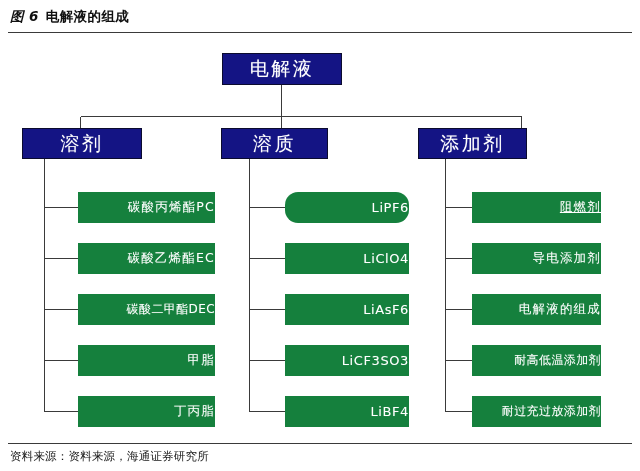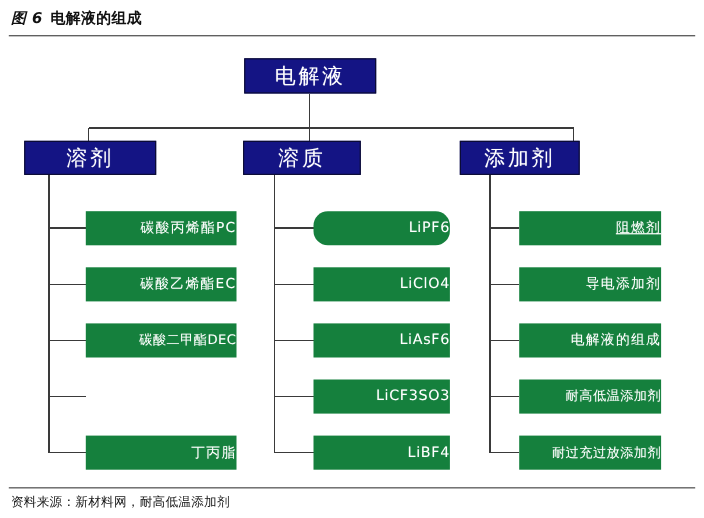--- a/index.html
+++ b/index.html
@@ -189,20 +189,23 @@
 
     <div class="node node-leaf" style="left:78px; top:192px; width:137px; height:31px;">
       <span>碳酸丙烯酯PC</span>
     </div>
     <div class="node node-leaf" style="left:78px; top:243px; width:137px; height:31px;">
       <span>碳酸乙烯酯EC</span>
     </div>
     <div class="node node-leaf leaf-tight" style="left:78px; top:294px; width:137px; height:31px;">
       <span>碳酸二甲酯DEC</span>
     </div>
+    <div class="node node-leaf" style="left:78px; top:345px; width:137px; height:31px;">
+      <span>甲脂</span>
+    </div>
     <div class="node node-leaf" style="left:78px; top:396px; width:137px; height:31px;padding-left:48px;">
       <span>丁丙脂</span>
     </div>
 
     <div class="node node-leaf leaf-latin" style="left:285px; top:192px; width:124px; height:31px;border-radius:13px;">
       <span>LiPF6</span>
     </div>
     <div class="node node-leaf leaf-latin" style="left:285px; top:243px; width:124px; height:31px;">
       <span>LiClO4</span>
     </div>
@@ -228,15 +231,15 @@
     <div class="node node-leaf leaf-tight" style="left:472px; top:345px; width:129px; height:31px;">
       <span>耐高低温添加剂</span>
     </div>
     <div class="node node-leaf leaf-tight" style="left:472px; top:396px; width:129px; height:31px;">
       <span>耐过充过放添加剂</span>
     </div>
 
   </div>
 
   <div class="rule-bottom"></div>
-  <div class="fig-source">资料来源：新材料网，耐高低温添加剂</div>
+  <div class="fig-source">资料来源：资料来源，海通证券研究所</div>
 
 </div>
 
 </body></html>

